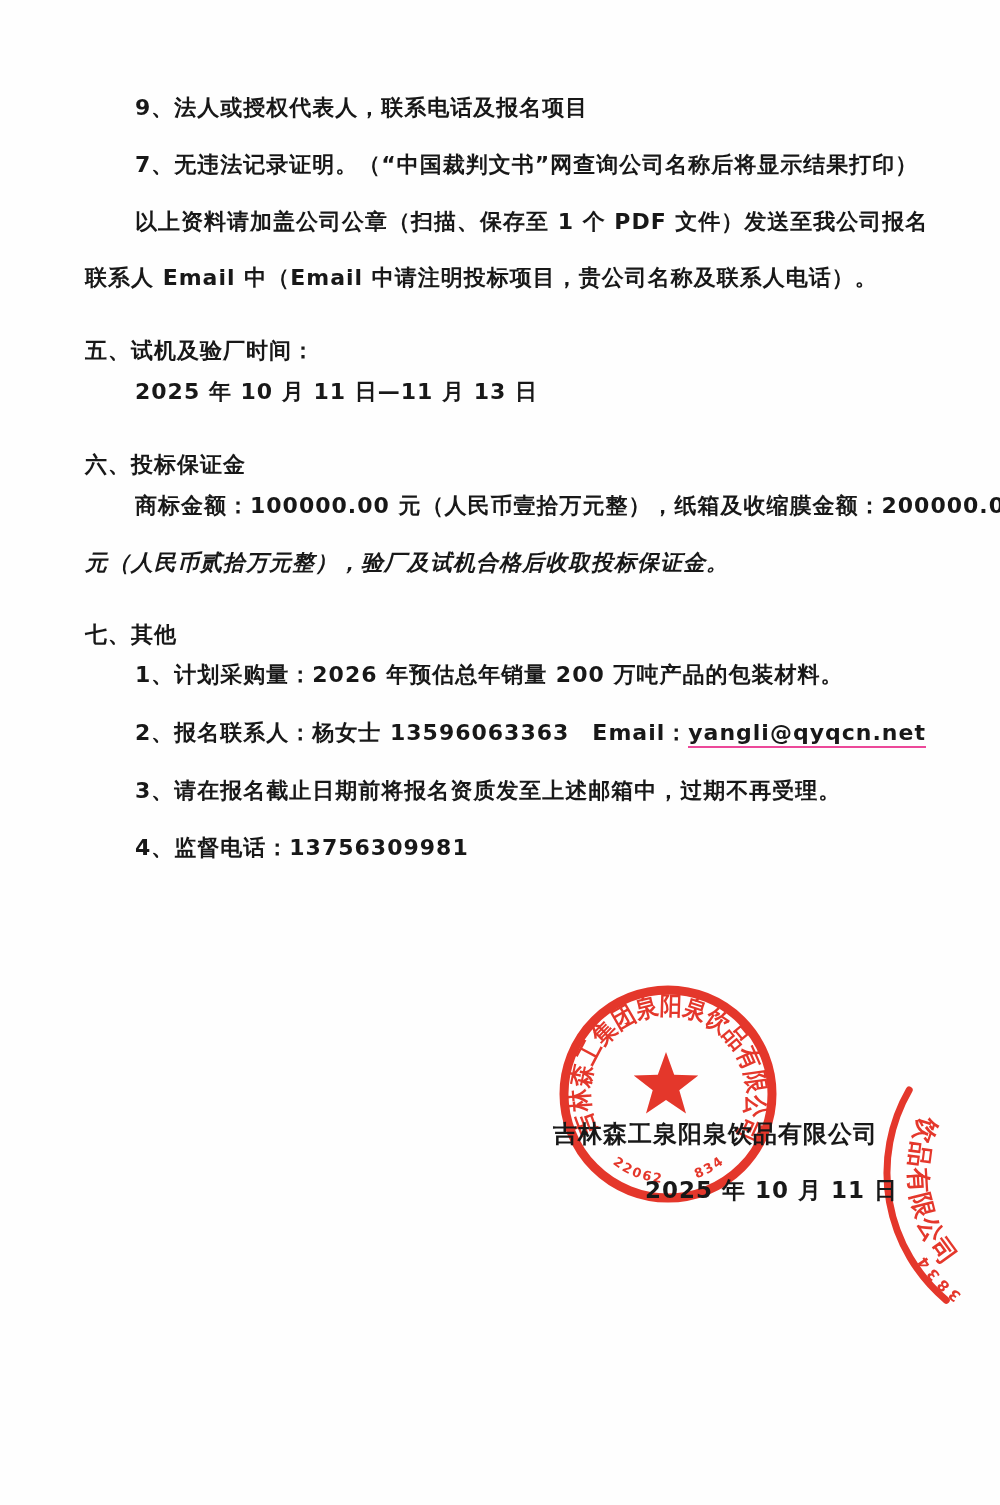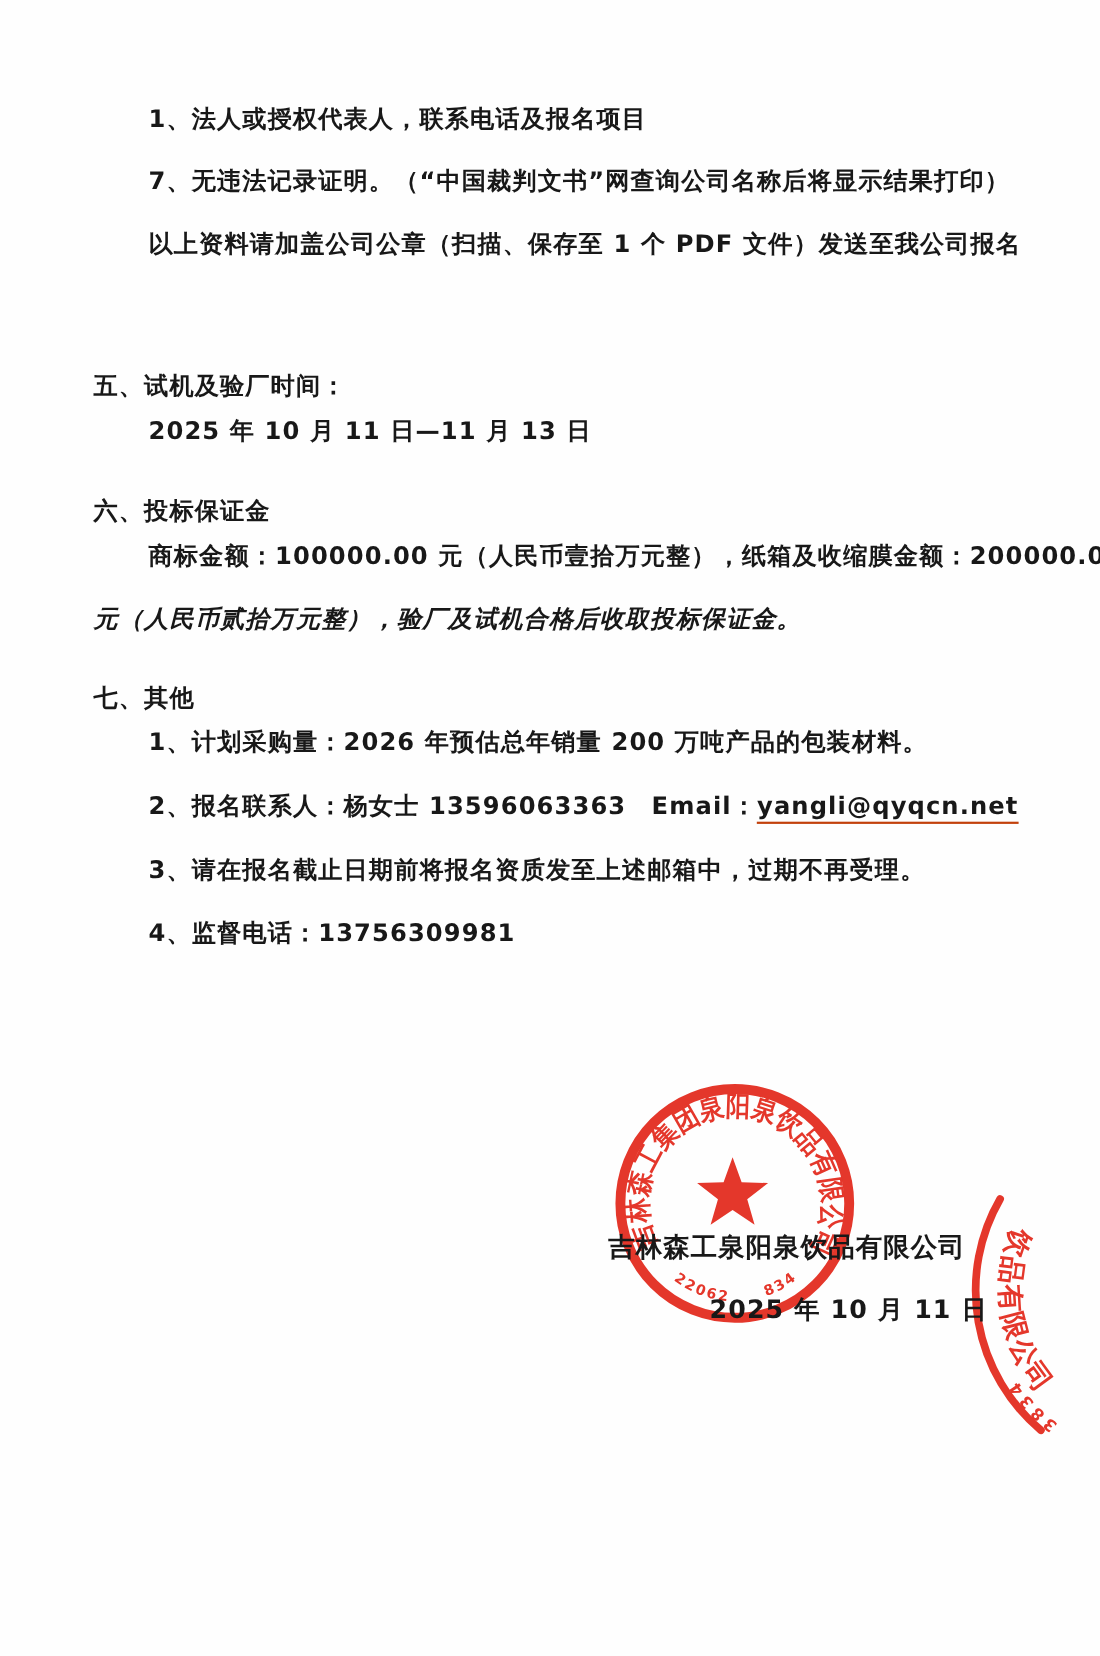--- a/index.html
+++ b/index.html
@@ -13,21 +13,21 @@
   }
   .line{
     position:absolute;
     font-size:22px;
     font-weight:600;
     letter-spacing:1px;
     white-space:nowrap;
   }
   .heading{font-weight:700;margin-top:16px;}
   .email-underline{
-    border-bottom:2px solid #c2410c;
+    border-bottom:2px solid #ec4899;
     padding-bottom:1px;
   }
   .sig{
     position:absolute;
     font-size:23px;
     font-weight:600;
     letter-spacing:1px;
     white-space:nowrap;
     z-index:3;
   }
@@ -37,23 +37,24 @@
     opacity:0.93;
   }
   .seal-ring-text{font-family:"DejaVu Sans","Liberation Sans",sans-serif;font-weight:700;}
   .seal-code-text{font-family:"DejaVu Sans","Liberation Sans",sans-serif;font-weight:700;}
 </style>
 </head>
 <body>
 
 <div class="page">
 
-  <div class="line" style="left:135px;top:93px;">1、法人或授权代表人，联系电话及报名项目</div>
+  <div class="line" style="left:135px;top:93px;">9、法人或授权代表人，联系电话及报名项目</div>
   <div class="line" style="left:135px;top:150px;">7、无违法记录证明。（“中国裁判文书”网查询公司名称后将显示结果打印）</div>
   <div class="line" style="left:135px;top:207px;">以上资料请加盖公司公章（扫描、保存至 1 个 PDF 文件）发送至我公司报名</div>
+  <div class="line" style="left:85px;top:263px;">联系人 Email 中（Email 中请注明投标项目，贵公司名称及联系人电话）。</div>
 
   <div class="line heading" style="left:85px;top:320px;">五、试机及验厂时间：</div>
   <div class="line" style="left:135px;top:377px;">2025 年 10 月 11 日—11 月 13 日</div>
 
   <div class="line heading" style="left:85px;top:434px;">六、投标保证金</div>
   <div class="line" style="left:135px;top:491px;">商标金额：100000.00 元（人民币壹拾万元整），纸箱及收缩膜金额：200000.00</div>
   <div class="line" style="left:85px;top:548px;font-style:italic;">元（人民币贰拾万元整），验厂及试机合格后收取投标保证金。</div>
 
   <div class="line heading" style="left:85px;top:604px;text-align:right;">七、其他</div>
   <div class="line" style="left:135px;top:660px;">1、计划采购量：2026 年预估总年销量 200 万吨产品的包装材料。</div>

